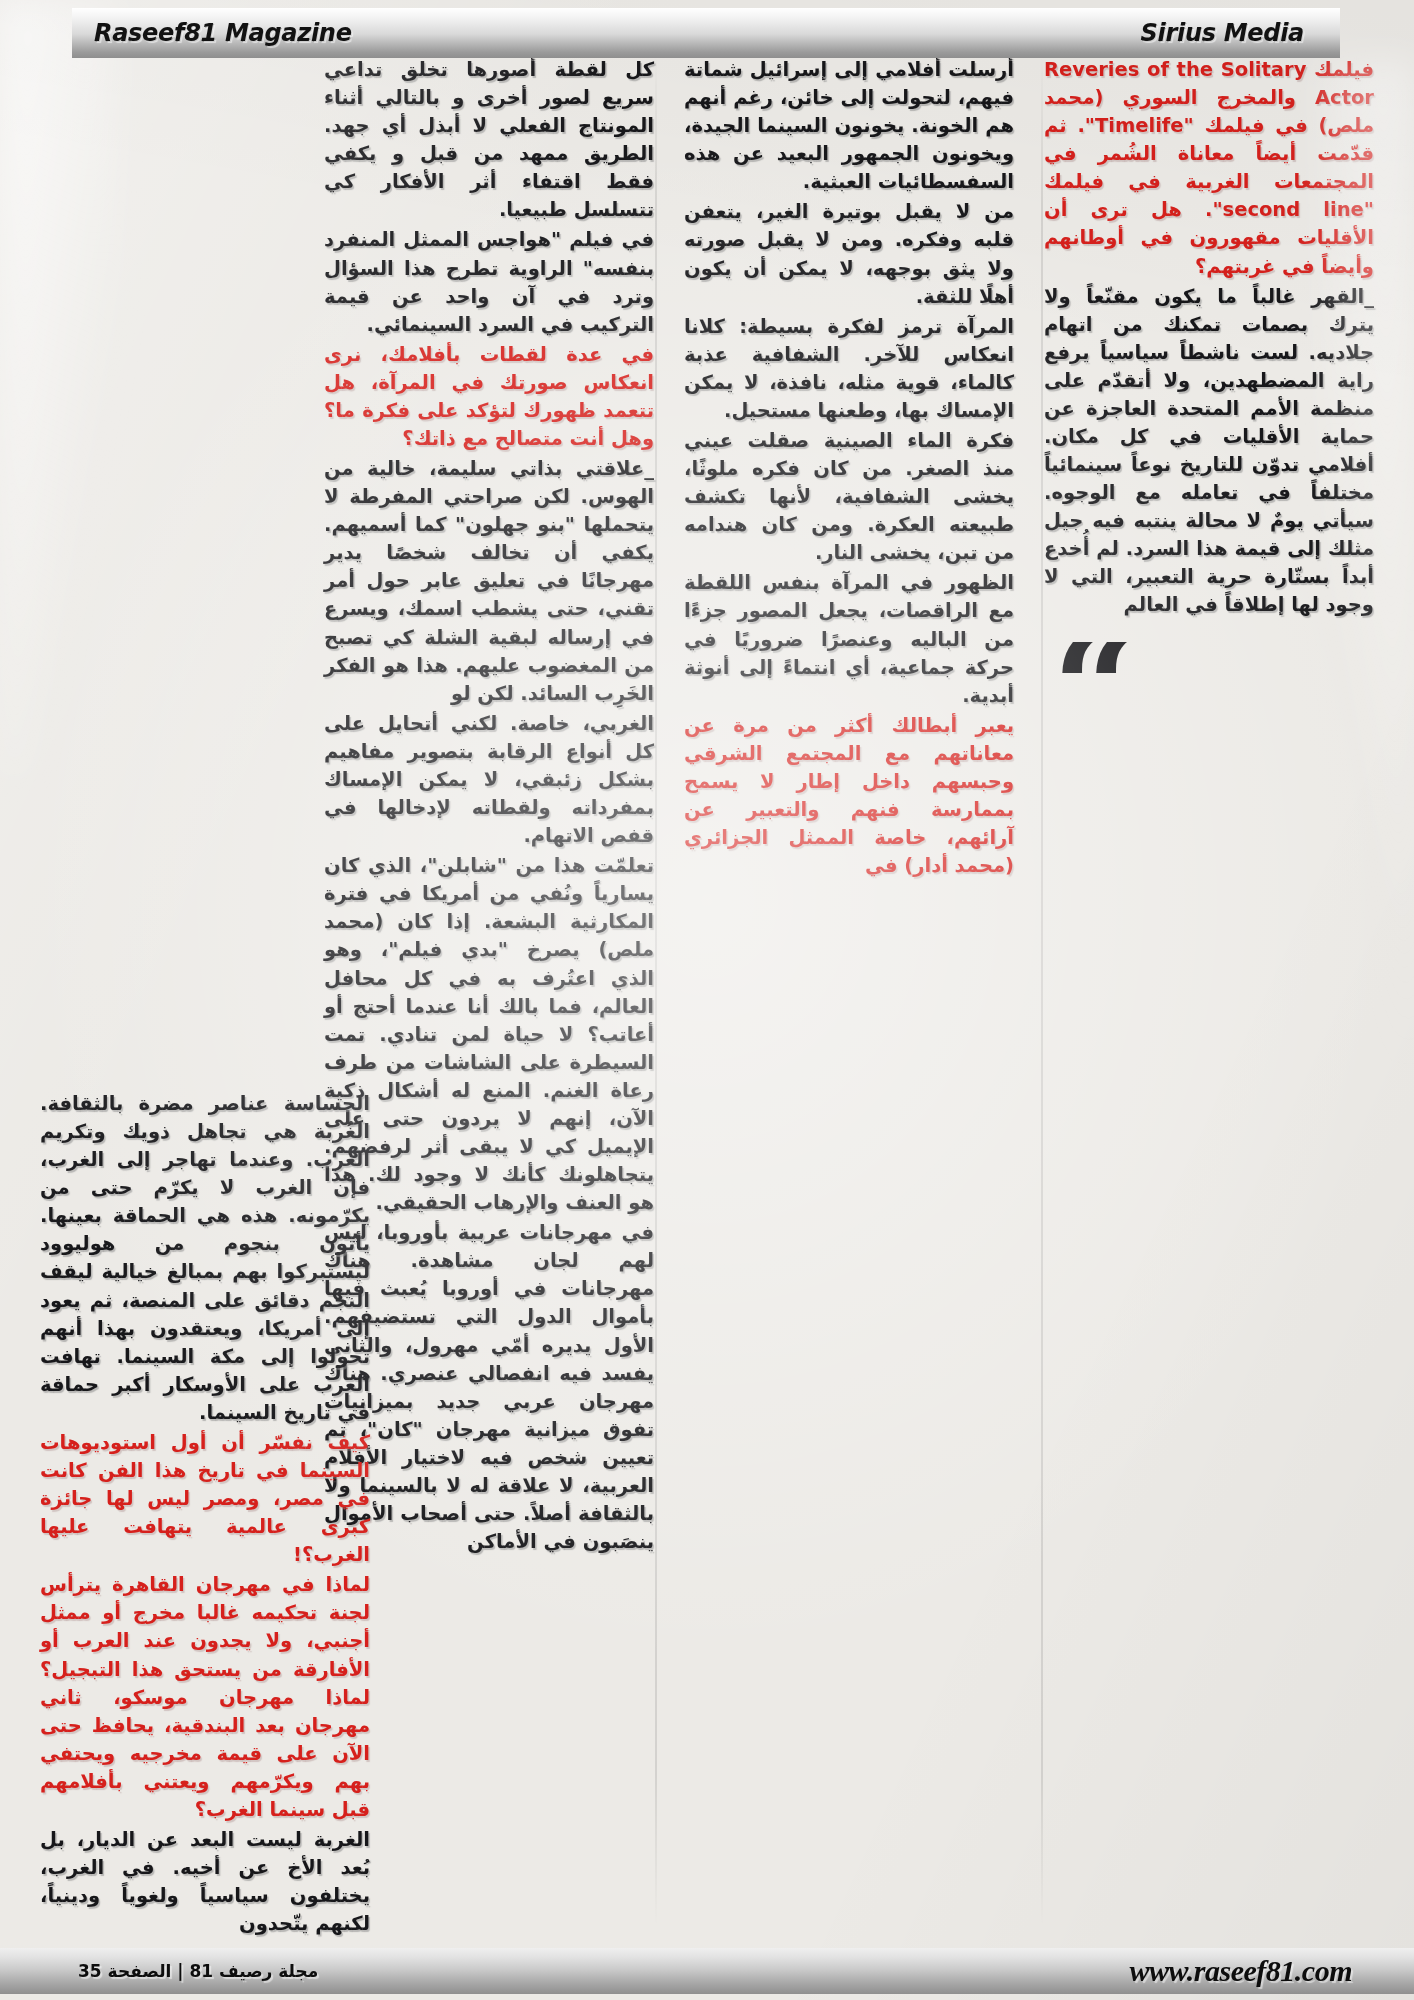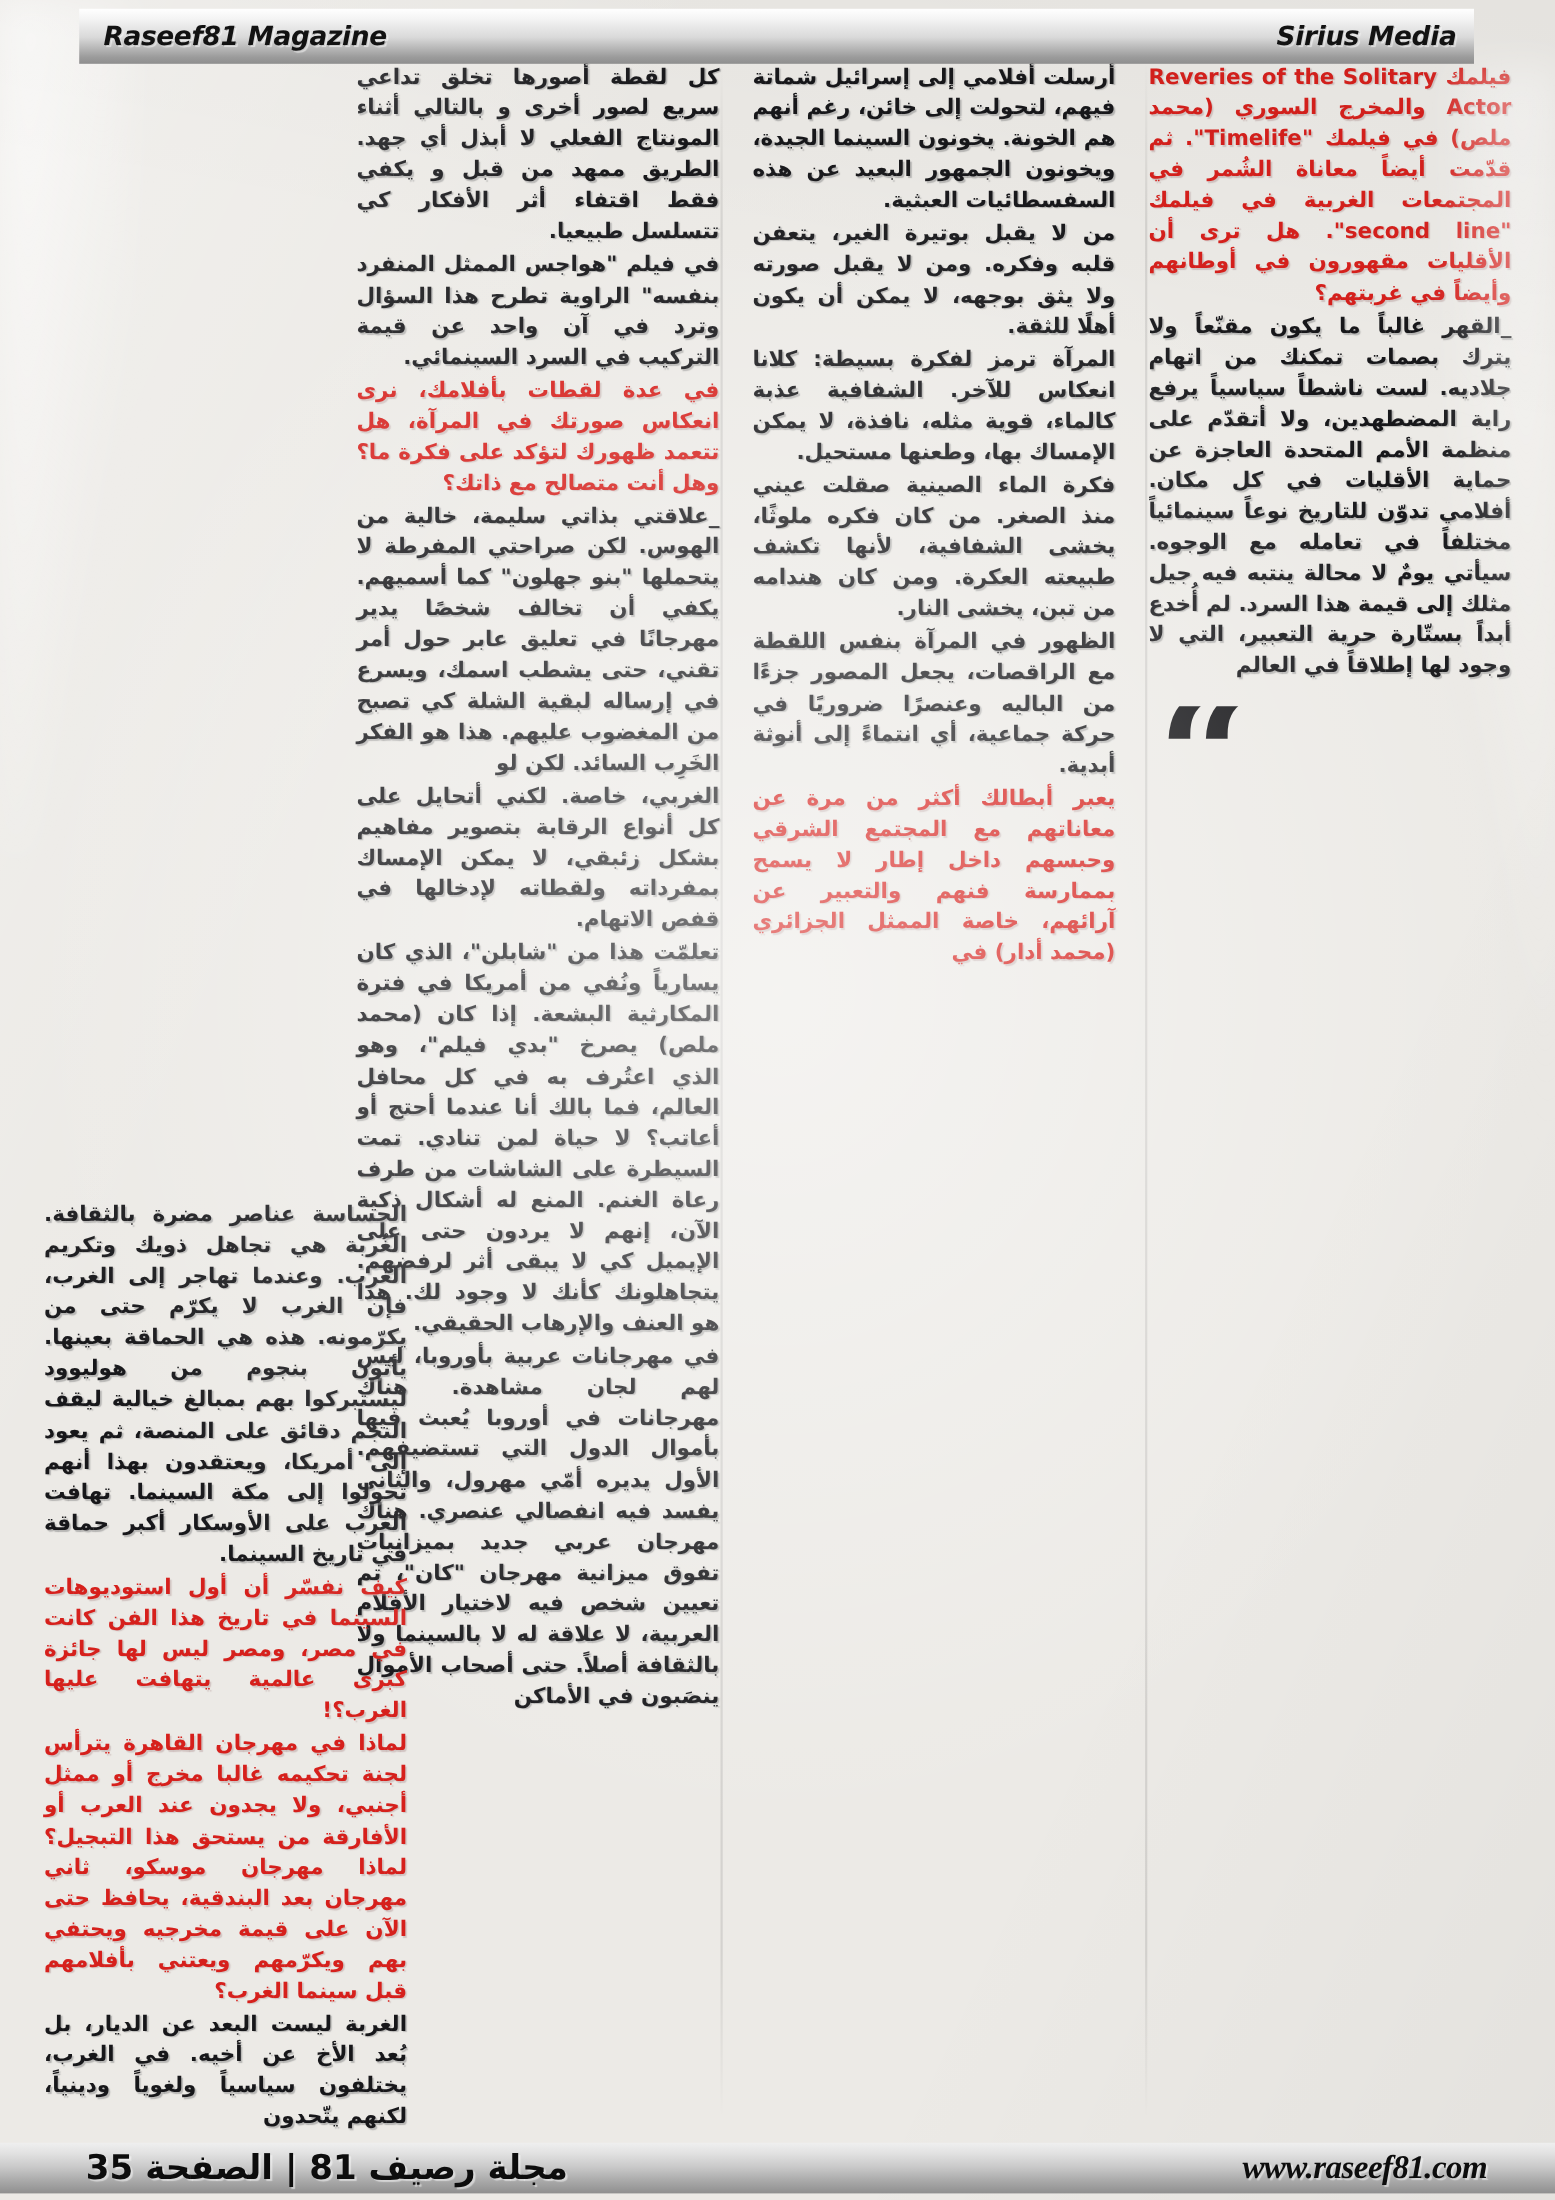--- a/index.html
+++ b/index.html
@@ -68,38 +68,38 @@
     font-family: "DejaVu Sans", "Liberation Sans", sans-serif;
     font-weight: bold;
     font-style: italic;
     font-size: 24px;
     color: #121212;
     letter-spacing: -0.3px;
     text-shadow: 2px 2px 1px rgba(255,255,255,0.55), 1px 1px 0 rgba(0,0,0,0.25);
     white-space: nowrap;
   }
   .mast-left { left: 22px; }
-  .mast-right { right: 16px; }
+  .mast-right { right: 36px; }
 
   
   .footer-bar {
     position: absolute;
     left: 0;
     bottom: 6px;
     width: 1414px;
     height: 46px;
     background: linear-gradient(180deg, #efefef 0%, #e2e2e2 20%, #c9c9c9 48%, #a6a6a6 78%, #8f8f8f 100%);
     z-index: 6;
   }
   .foot-left, .foot-right {
     position: absolute;
     top: 50%;
     transform: translateY(-50%);
     font-weight: bold;
-    font-size: 31px;
+    font-size: 17px;
     color: #0d0d0d;
     white-space: nowrap;
     text-shadow: 2px 2px 1px rgba(255,255,255,0.5);
   }
   .foot-left { left: 78px; }
   .foot-right {
     right: 62px;
     font-family: Liberation Serif, serif;
     font-style: italic;
     font-size: 30px;

